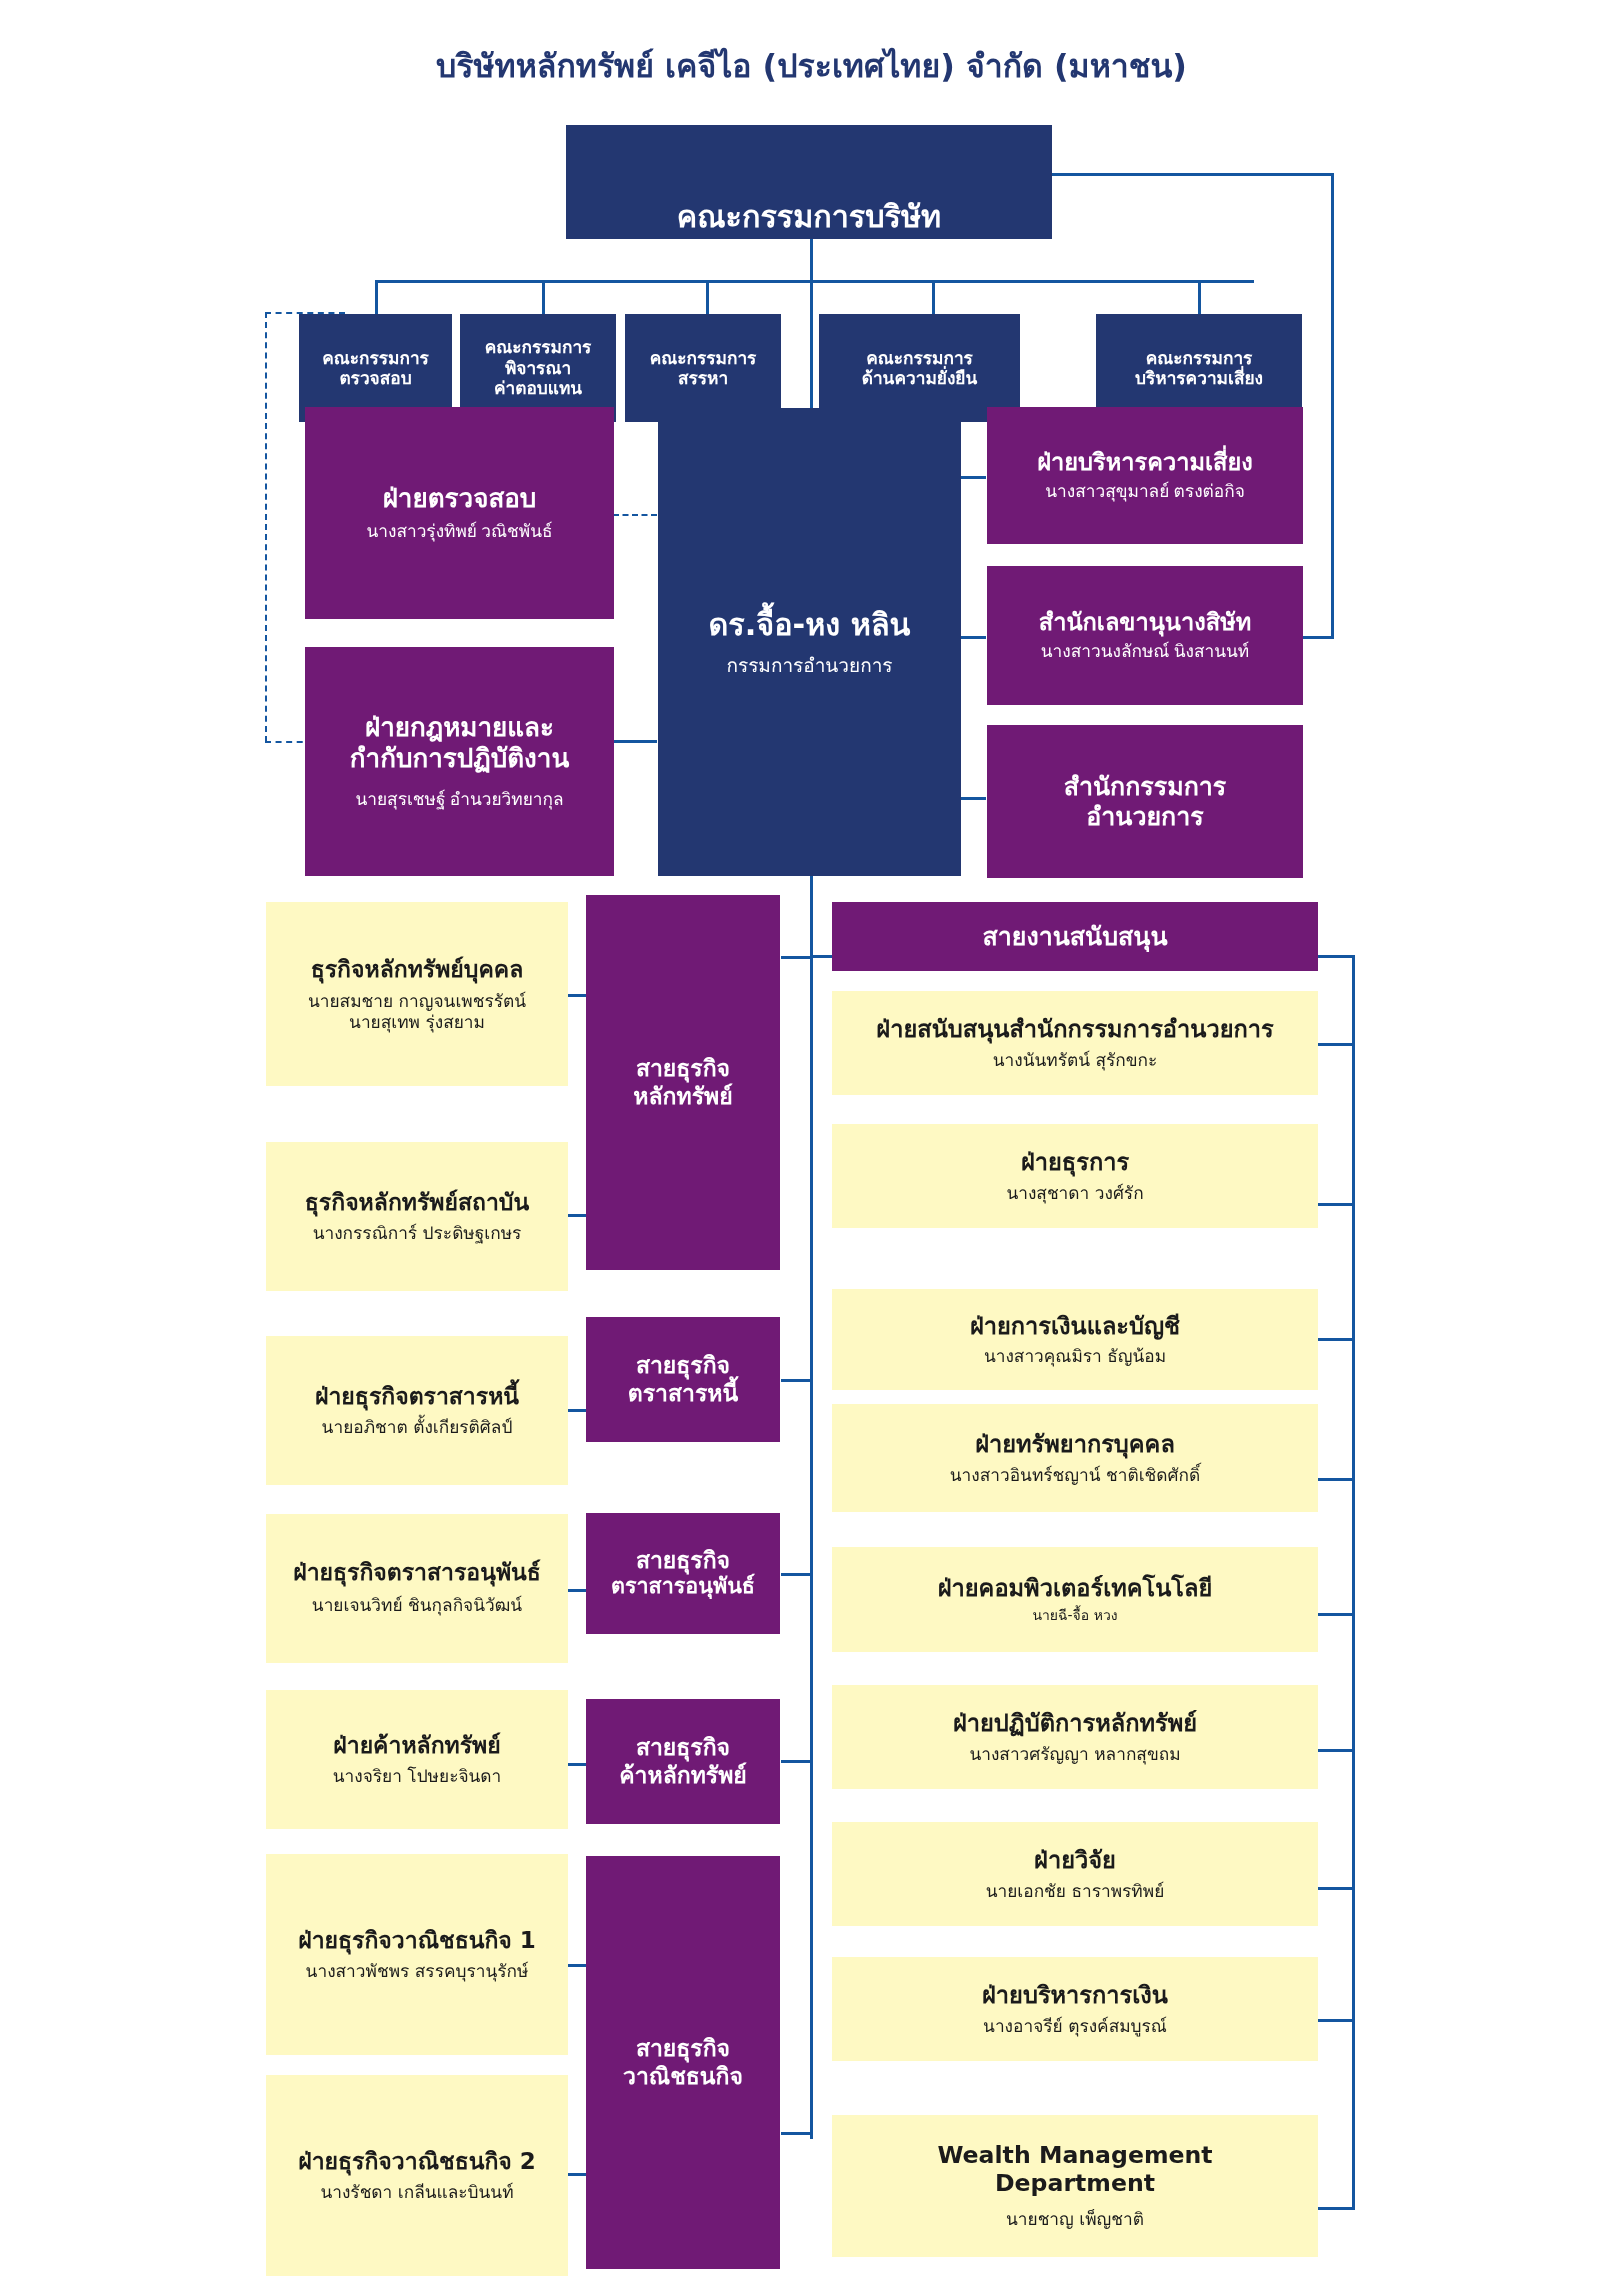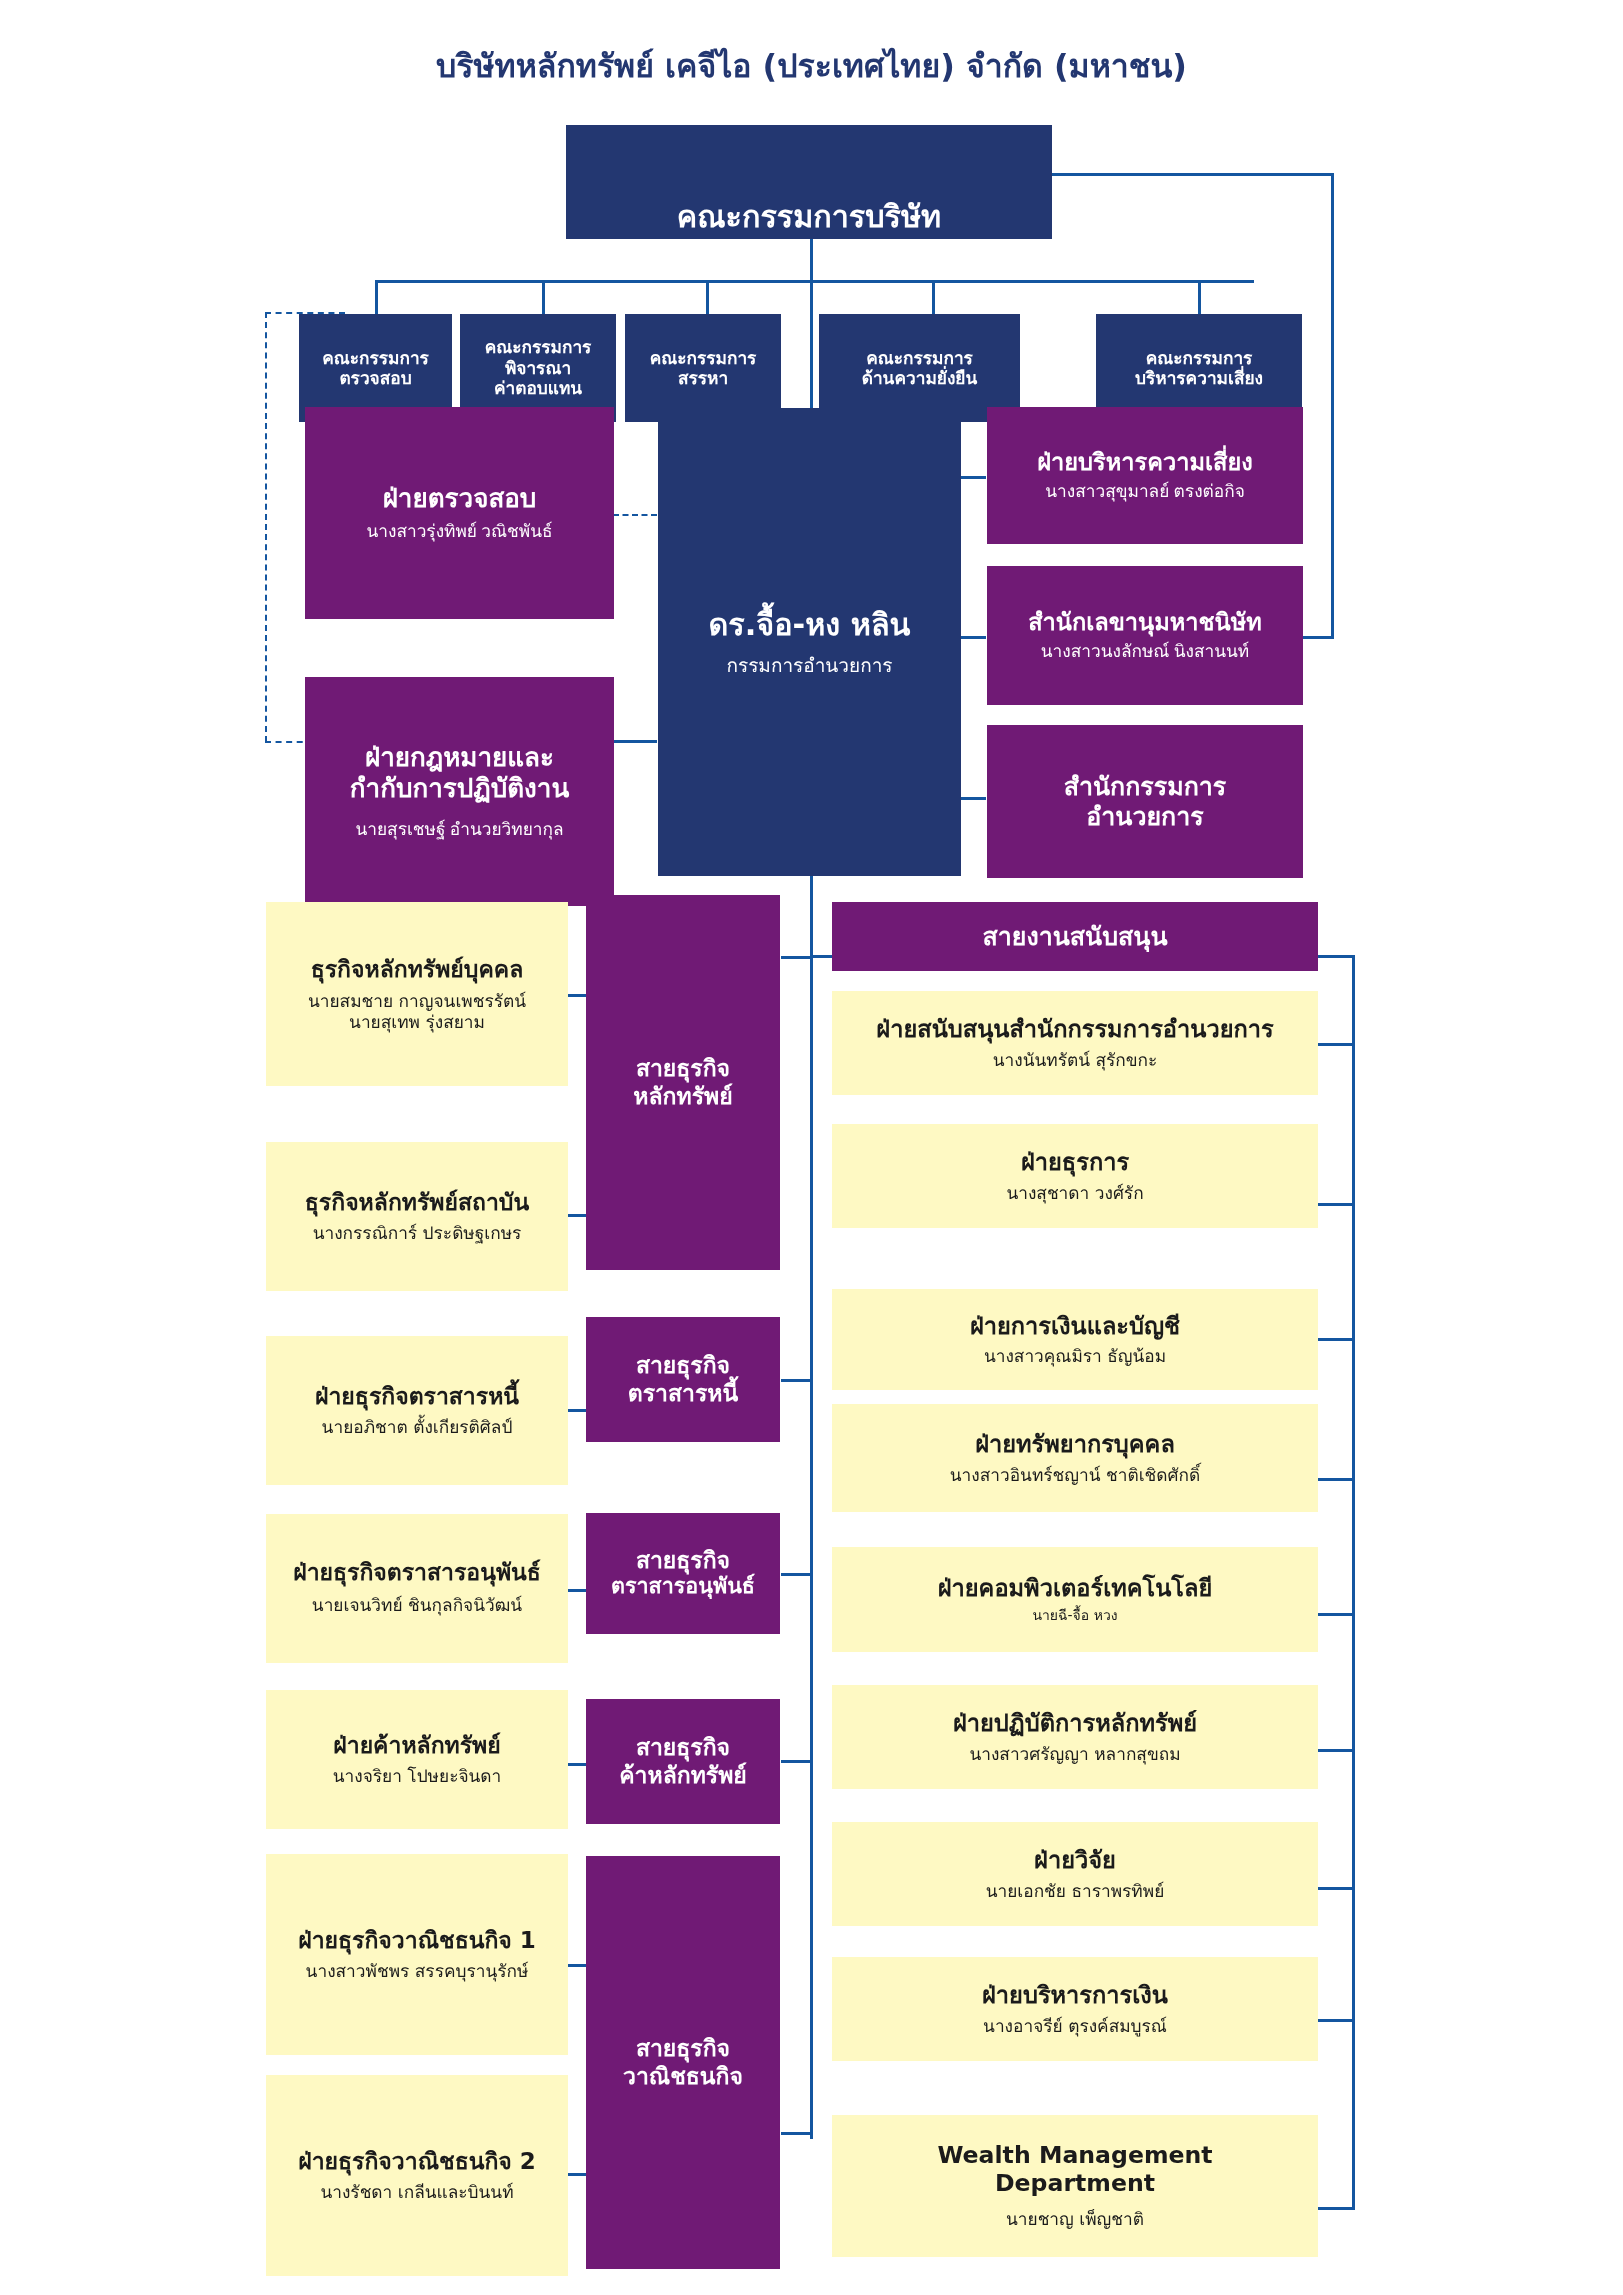--- a/index.html
+++ b/index.html
@@ -152,33 +152,33 @@
   <div class="box navy" style="left:658px;top:408px;width:303px;height:468px;">
     <span class="t" style="font-size:30.5px;">ดร.จื้อ-หง หลิน</span>
     <span class="s" style="font-size:19px;margin-top:11px;">กรรมการอำนวยการ</span>
   </div>
 
   <div class="box blue" style="left:305px;top:407px;width:309px;height:212px;">
     <span class="t" style="font-size:26px;">ฝ่ายตรวจสอบ</span>
     <span class="s" style="font-size:17.3px;margin-top:7px;">นางสาวรุ่งทิพย์ วณิชพันธ์</span>
   </div>
 
-  <div class="box blue" style="left:305px;top:677px;width:309px;height:229px;">
+  <div class="box blue" style="left:305px;top:647px;width:309px;height:229px;">
     <span class="t" style="font-size:26px;">ฝ่ายกฎหมายและ</span>
     <span class="t" style="font-size:26px;">กำกับการปฏิบัติงาน</span>
     <span class="s" style="font-size:17.3px;margin-top:15.3px;">นายสุรเชษฐ์ อำนวยวิทยากุล</span>
   </div>
 
   <div class="box blue" style="left:987px;top:407px;width:316px;height:137px;">
     <span class="t" style="font-size:23.6px;">ฝ่ายบริหารความเสี่ยง</span>
     <span class="s" style="font-size:17.3px;margin-top:5.6px;">นางสาวสุขุมาลย์ ตรงต่อกิจ</span>
   </div>
 
   <div class="box blue" style="left:987px;top:566px;width:316px;height:139px;">
-    <span class="t" style="font-size:23.6px;">สำนักเลขานุมหาชนิษัท</span>
+    <span class="t" style="font-size:23.6px;">สำนักเลขานุนางสิษัท</span>
     <span class="s" style="font-size:17.3px;margin-top:5.6px;">นางสาวนงลักษณ์ นิงสานนท์</span>
   </div>
 
   <div class="box blue" style="left:987px;top:725px;width:316px;height:153px;">
     <span class="t" style="font-size:25px;">สำนักกรรมการ</span>
     <span class="t" style="font-size:25px;">อำนวยการ</span>
   </div>
 
   <div class="box blue" style="left:586px;top:895px;width:194px;height:375px;">
     <span class="t" style="font-size:23px;">สายธุรกิจ</span>

